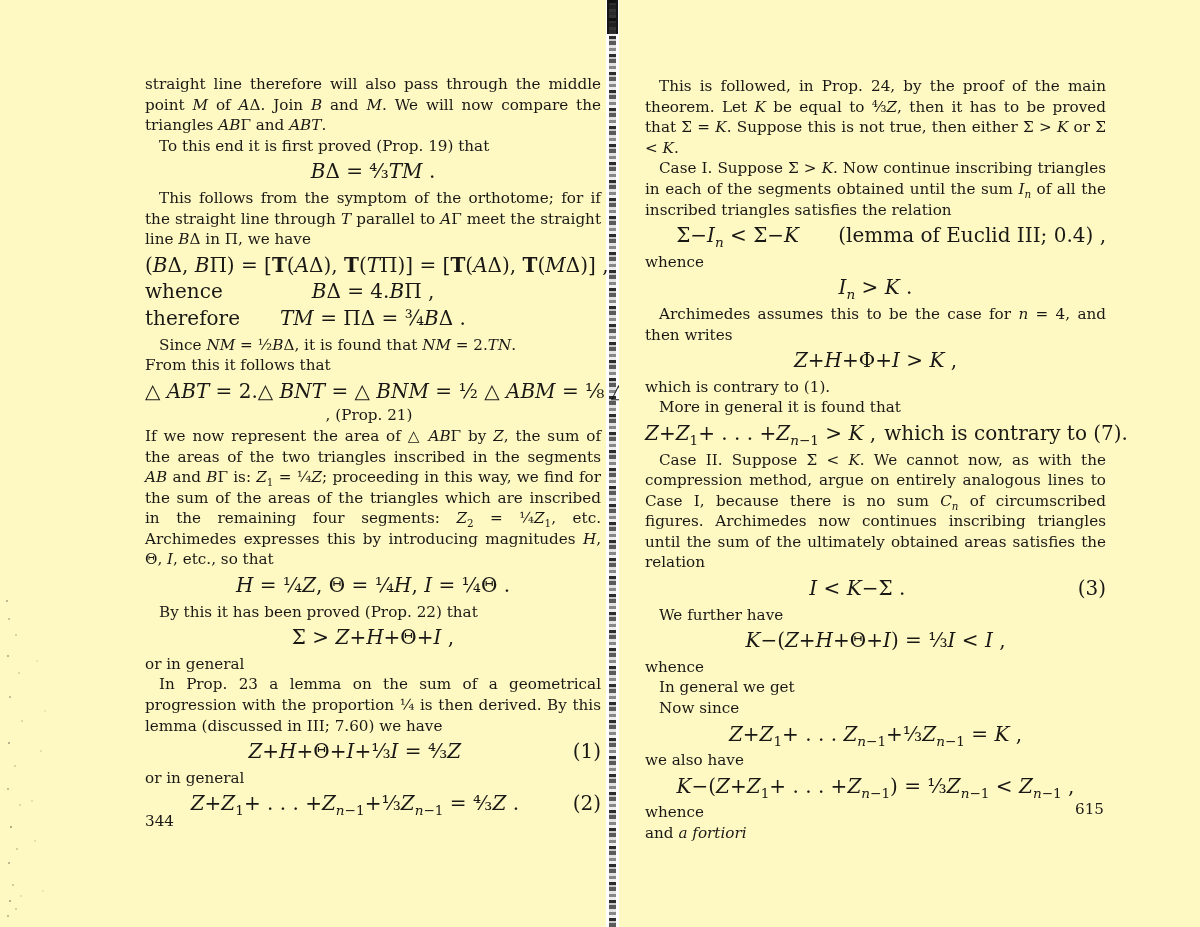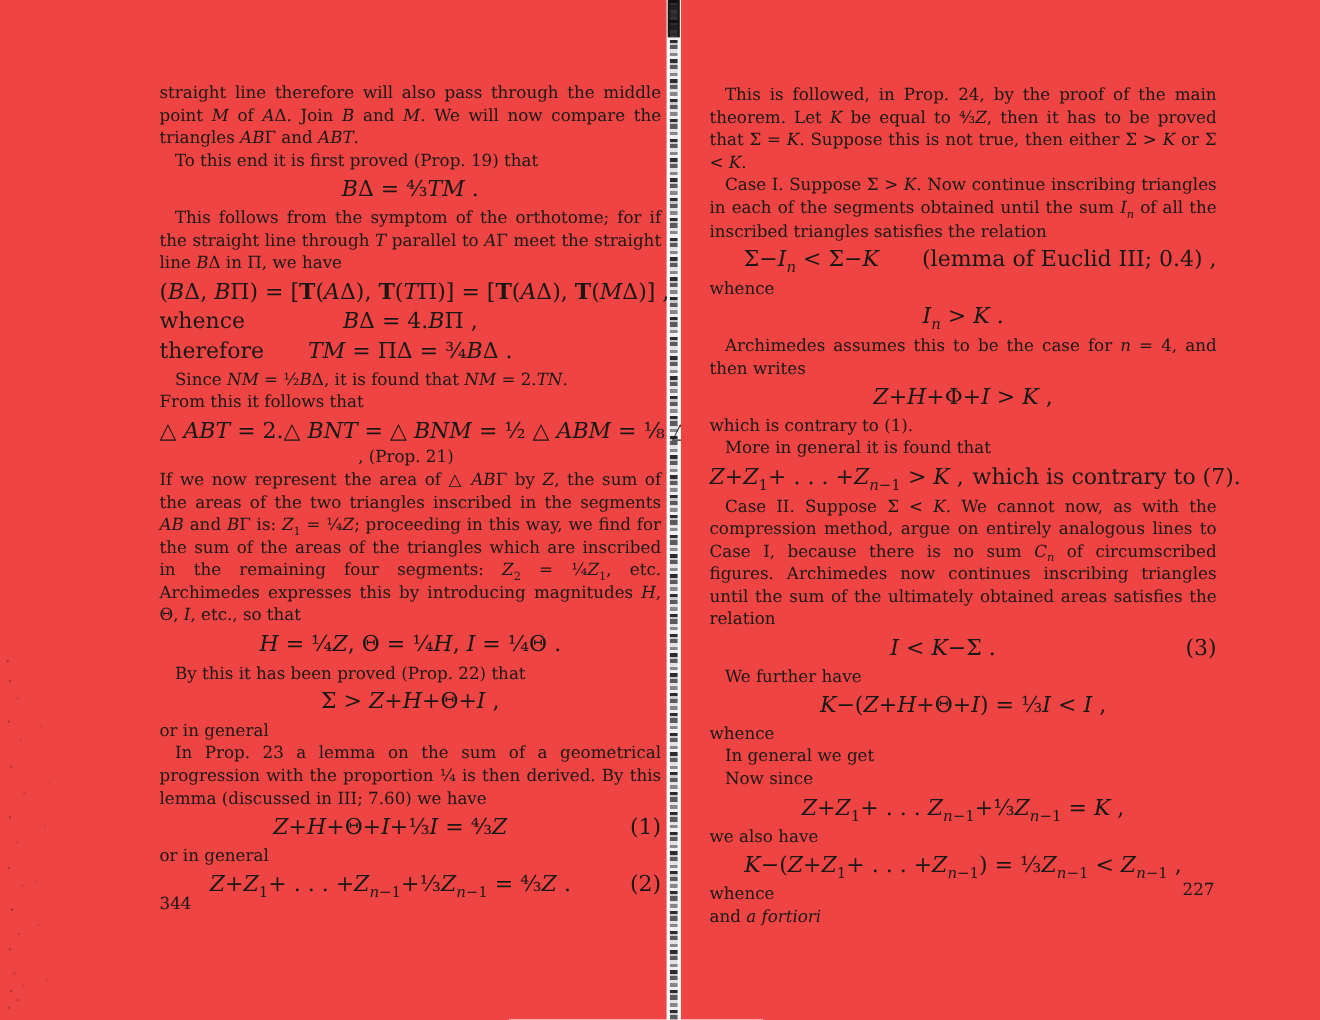--- a/index.html
+++ b/index.html
@@ -1,20 +1,20 @@
 <!DOCTYPE html>
 <html><head>
 <meta charset="utf-8">
 <style>
   html,body{margin:0;padding:0;background:#ffffff;}
   .scan{
     position:relative;width:1200px;height:927px;background:#ffffff;overflow:hidden;
     font-family:"DejaVu Serif","DejaVu Sans",serif;color:#1a1815;
   }
-  .page{position:absolute;top:0;height:100%;background:#ef4444;}
+  .page{position:absolute;top:0;height:100%;background:#fef9c3;}
   .page-left{left:0;width:606px;}
   .page-right{left:619px;width:581px;}
   .content{position:absolute;}
   .page-left .content{left:145px;top:74px;width:456px;}
   .page-right .content{left:26px;top:76px;width:461px;}
 
   p.para{margin:0;font-size:15.2px;line-height:20.6px;text-align:justify;}
   p.para.indent{text-indent:14px;}
   p.para.right{text-align:center;padding-right:8px;margin-top:-2px;}
 
@@ -153,17 +153,17 @@
         <div class="eqrow">
           <span class="math"><i>Z</i>+<i>Z</i><sub>1</sub>+ . . . <i>Z</i><sub><i>n</i>−1</sub>+⅓<i>Z</i><sub><i>n</i>−1</sub> = <i>K</i> ,</span>
         </div>
         <p class="para">we also have</p>
         <div class="eqrow">
           <span class="math"><i>K</i>−(<i>Z</i>+<i>Z</i><sub>1</sub>+ . . . +<i>Z</i><sub><i>n</i>−1</sub>) = ⅓<i>Z</i><sub><i>n</i>−1</sub> &lt; <i>Z</i><sub><i>n</i>−1</sub> ,</span>
         </div>
         <p class="para">whence</p>
         <p class="para">and <i>a fortiori</i></p>
       </div>
-    <div class="pagenum">227</div>
+    <div class="pagenum">615</div>
   </div>
 
   <div class="speckles"></div>
 </div>
 
 </body></html>

